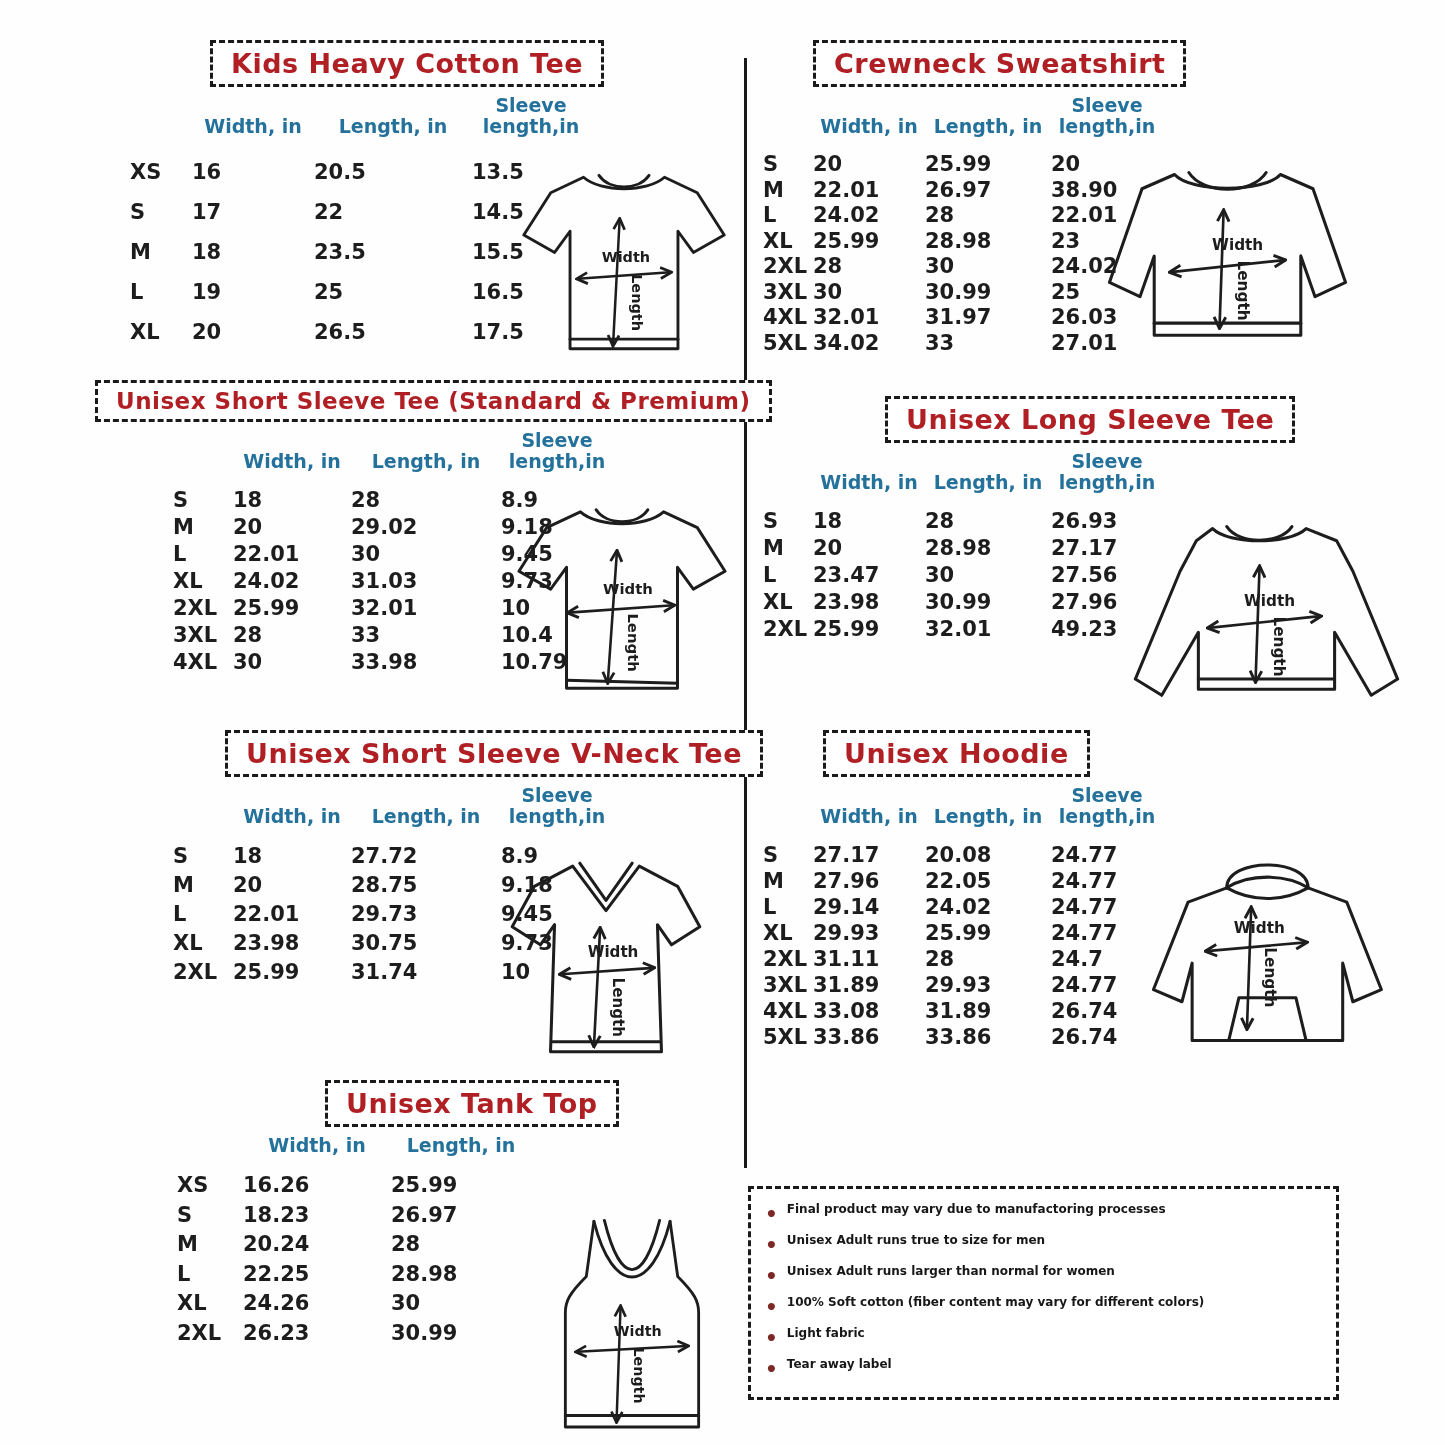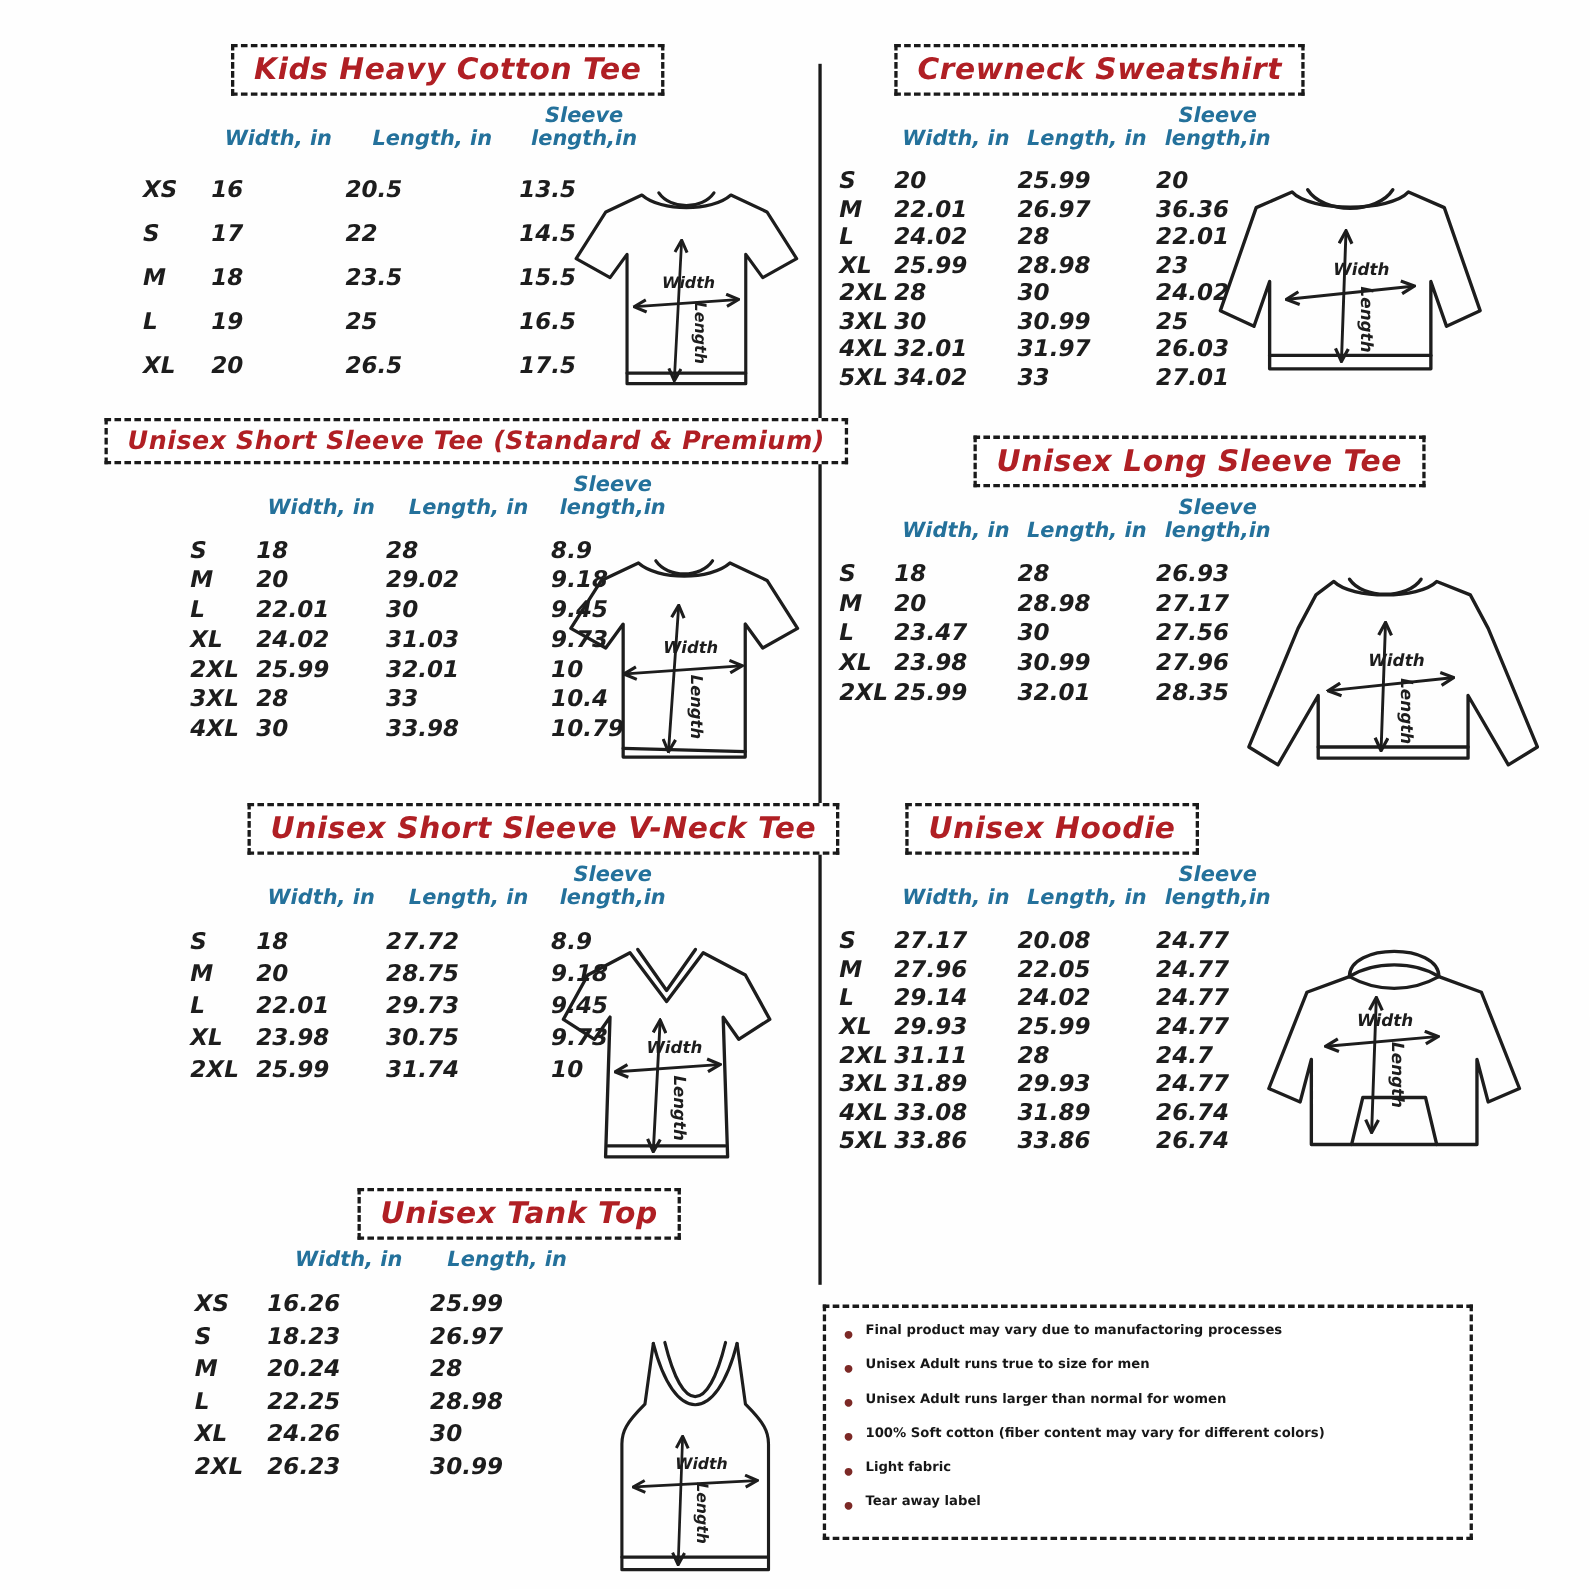--- a/index.html
+++ b/index.html
@@ -1,19 +1,19 @@
 <!DOCTYPE html>
 <html><head>
 <meta charset="utf-8">
 <style>
   html,body{margin:0;padding:0;background:#ffffff;}
   .page{position:relative;width:1445px;height:1445px;background:#fefefe;overflow:hidden;
         font-family:"DejaVu Sans","Liberation Sans",sans-serif;color:#1d1d1d;}
   .divider{position:absolute;background:#1a1a1a;}
-  .panel{position:absolute;font-style:italic;}
+  .panel{position:absolute;}
   .titlebox{width:max-content;margin:0 auto;border:3px dashed #1a1a1a;padding:5px 18px;background:#fff;}
   .title{color:#b01f24;font-weight:bold;font-size:27px;letter-spacing:.5px;white-space:nowrap;}
   .title.long{font-size:23px;}
   .tbl{margin-top:8px;}
   .hrow{display:grid;grid-template-columns:var(--cols);align-items:end;}
   .hcell{color:#24719b;font-weight:bold;font-size:19px;text-align:center;white-space:pre-line;
          line-height:1.12;padding-bottom:14px;}
   .trow{display:grid;grid-template-columns:var(--cols);align-items:center;height:var(--rowh,28px);}
   .cell{font-weight:bold;font-size:21px;white-space:nowrap;}
   .diagram{position:absolute;}
@@ -128,21 +128,21 @@
           <div class="trow">
             <div class="cell sz">S</div>
             <div class="cell val">20</div>
             <div class="cell val">25.99</div>
             <div class="cell val">20</div>
           </div>
           <div class="trow">
             <div class="cell sz">M</div>
             <div class="cell val">22.01</div>
             <div class="cell val">26.97</div>
-            <div class="cell val">36.36</div>
+            <div class="cell val">38.90</div>
           </div>
           <div class="trow">
             <div class="cell sz">L</div>
             <div class="cell val">24.02</div>
             <div class="cell val">28</div>
             <div class="cell val">22.01</div>
           </div>
           <div class="trow">
             <div class="cell sz">XL</div>
             <div class="cell val">25.99</div>
@@ -310,21 +310,21 @@
           <div class="trow">
             <div class="cell sz">XL</div>
             <div class="cell val">23.98</div>
             <div class="cell val">30.99</div>
             <div class="cell val">27.96</div>
           </div>
           <div class="trow">
             <div class="cell sz">2XL</div>
             <div class="cell val">25.99</div>
             <div class="cell val">32.01</div>
-            <div class="cell val">28.35</div>
+            <div class="cell val">49.23</div>
           </div>
         </div>
     </div>
     <div class="diagram" style="left:360px;top:112px;">
       <svg width="305" height="214" viewBox="0 0 300 210">
         <defs>
           <marker id="ah-ls" viewBox="0 0 10 10" refX="8" refY="5" markerWidth="5.5" markerHeight="5.5" orient="auto-start-reverse">
             <path d="M1,1 L9,5 L1,9" fill="none" stroke="#1d1d1d" stroke-width="2"></path>
           </marker>
         </defs>

